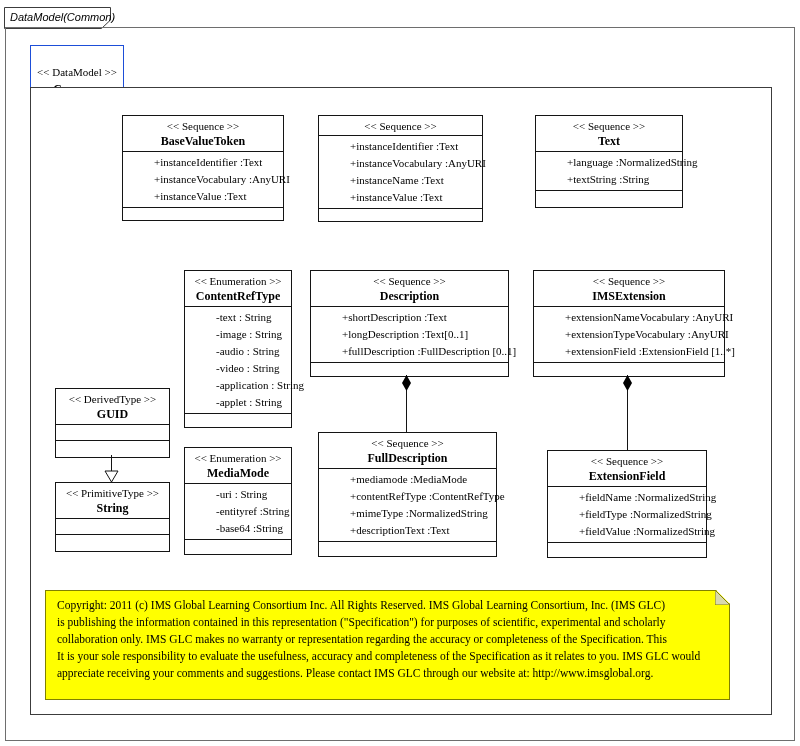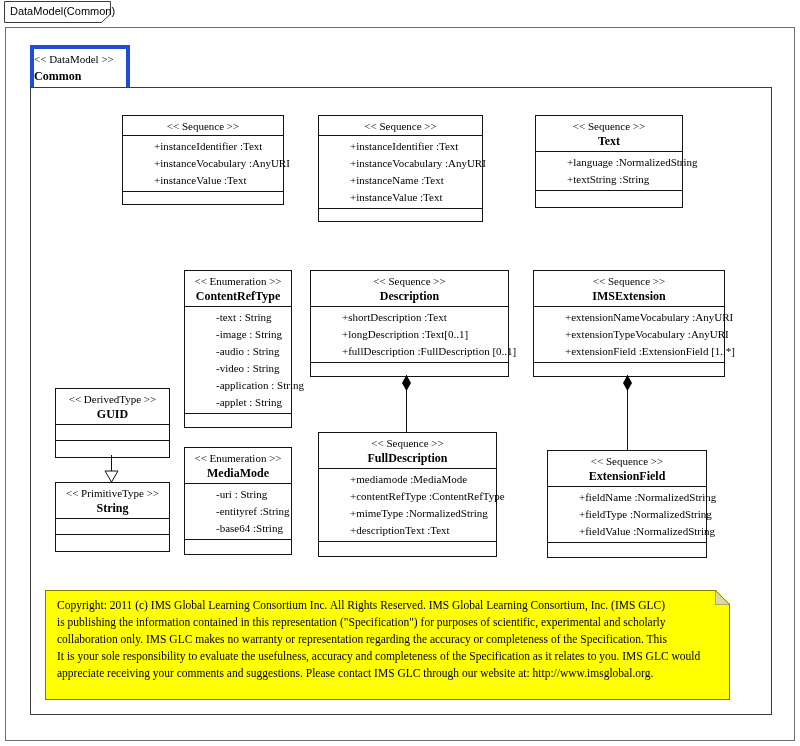--- a/index.html
+++ b/index.html
@@ -3,24 +3,24 @@
 <meta charset="utf-8">
 <style>
   html,body { margin:0; padding:0; background:#fff; }
   #canvas {
     position:relative; width:800px; height:746px; background:#fff;
     font-family:"Liberation Serif","DejaVu Serif",serif; color:#000;
     overflow:hidden;
   }
   
   .outer-frame { position:absolute; left:5px; top:27px; width:788px; height:712px; border:1px solid #6e6e6e; }
-  .tab-wrap { position:absolute; left:4px; top:1px; width:92px; height:24px; }
+  .tab-wrap { position:absolute; left:4px; top:7px; width:92px; height:24px;font-style:italic; }
   .tab-label { position:absolute; left:6px; top:4px; font-family:"Liberation Sans","DejaVu Sans",sans-serif; font-size:11px; white-space:nowrap; }
   
-  .pkg-header { position:absolute; left:30px; top:45px; width:92px; height:40px; border:4px solid #1d4ed8; background:#fff; text-align:left; padding-top:2px; box-sizing:content-box; }
+  .pkg-header { position:absolute; left:30px; top:45px; width:92px; height:40px; border:1px solid #1d4ed8; background:#fff; text-align:center; padding-top:18px; box-sizing:content-box; }
   .pkg-stereo { font-size:11px; line-height:17px; }
   .pkg-name  { font-size:12px; line-height:17px;font-weight:bold; }
   .pkg-body { position:absolute; left:30px; top:87px; width:740px; height:626px; border:1px solid #3c3c3c; background:#fff; }
   
   .uml-class { position:absolute; background:#fff; border:1px solid #141414; }
   .head { border-bottom:1px solid #141414; text-align:center; padding:3px 2px 2px 2px; }
   .stereo { font-size:11px; line-height:14px; white-space:nowrap; }
   .cname  { font-size:12px; line-height:16px; font-weight:bold; white-space:nowrap; }
   .attrs { border-bottom:1px solid #141414; padding:2px 3px 2px 4px; }
   .attr { font-size:11px; line-height:17px; white-space:nowrap;margin-left:27px; }
@@ -56,20 +56,21 @@
 
   <div class="pkg-header">
     <div class="pkg-stereo">&lt;&lt; DataModel &gt;&gt;</div>
     <div class="pkg-name">Common</div>
   </div>
   <div class="pkg-body"></div>
 
   <div class="uml-class" style="left:122px; top:115px; width:160px;">
     <div class="head">
       <div class="stereo">&lt;&lt; Sequence &gt;&gt;</div>
+      <div class="cname">BaseValueToken</div>
     </div>
     <div class="attrs">
       <div class="attr">+instanceIdentifier  :Text</div>
       <div class="attr">+instanceVocabulary  :AnyURI</div>
       <div class="attr">+instanceValue  :Text</div>
     </div>
     <div class="ec" style="height:12px;"></div>
   </div>
 
   <div class="uml-class" style="left:318px; top:115px; width:163px;">

